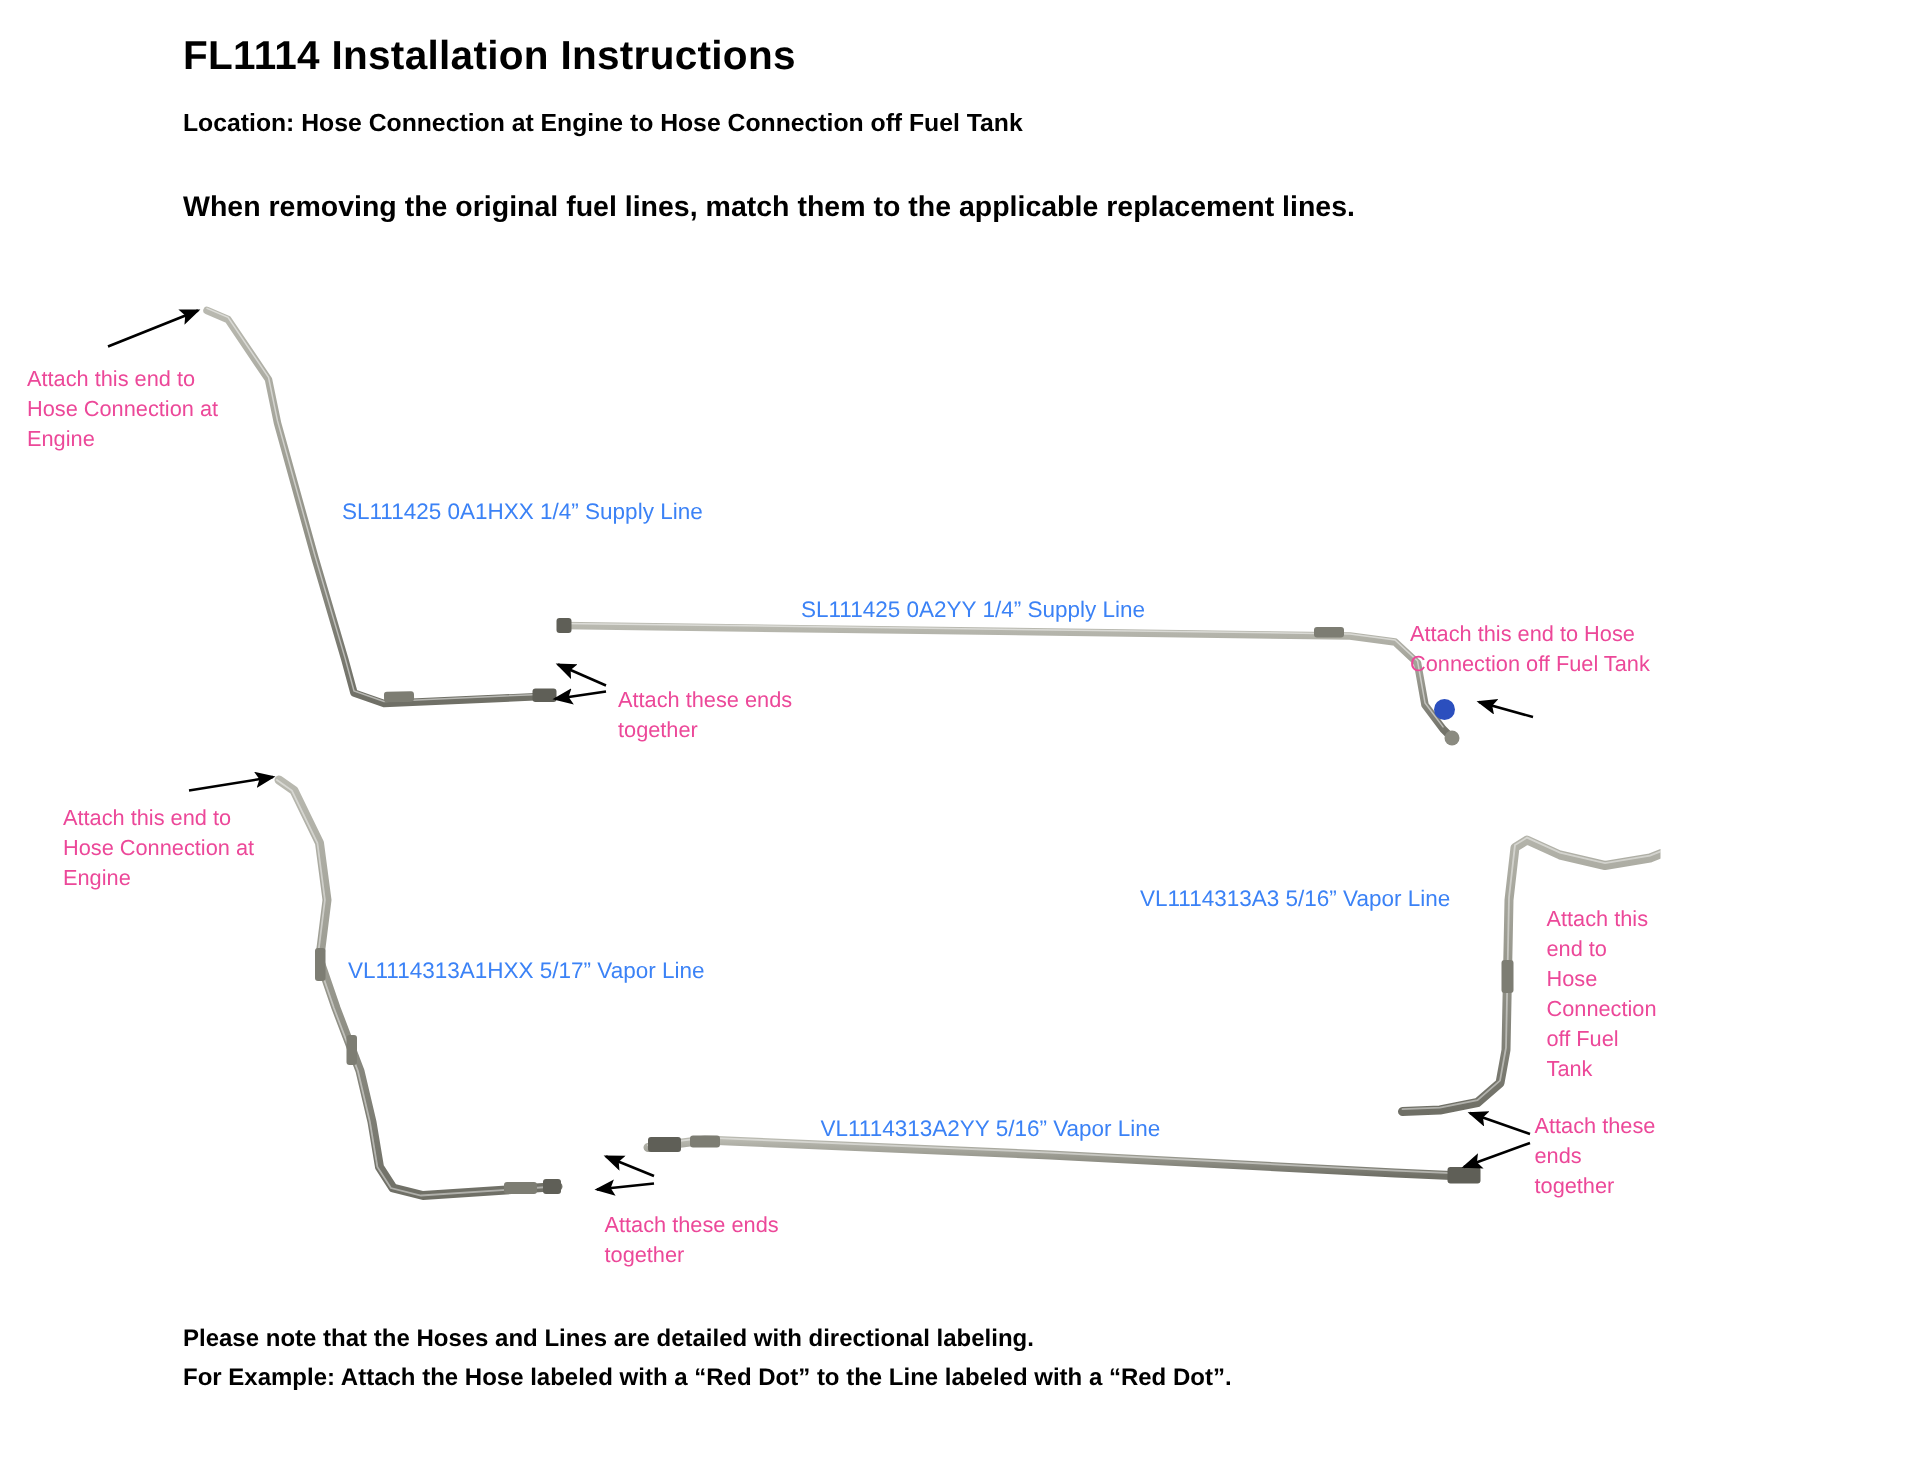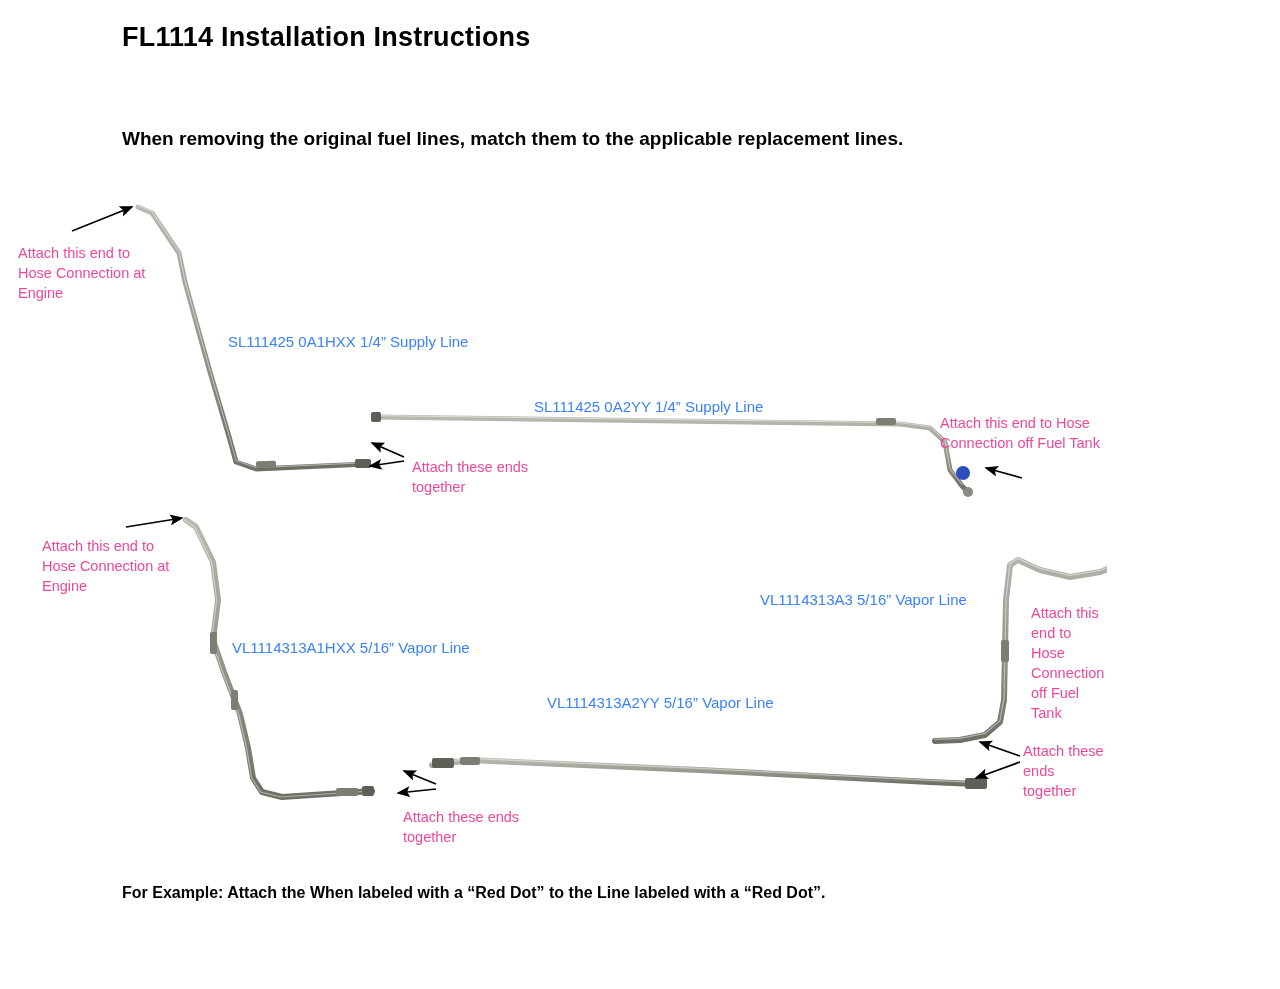--- a/index.html
+++ b/index.html
@@ -69,20 +69,21 @@
     height: 989px;
     pointer-events: none;
   }
 </style>
 </head>
 <body>
 
 <div id="page">
 
   <div class="title">FL1114 Installation Instructions</div>
+  <div class="subtitle">Location: Hose Connection at Engine to Hose Connection off Fuel Tank</div>
   <div class="note-top">When removing the original fuel lines, match them to the applicable replacement lines.</div>
 
   <svg class="lines" viewBox="0 0 1280 989">
     <defs>
       <linearGradient id="tubeGrad" x1="0" y1="0" x2="0" y2="1">
         <stop offset="0%" stop-color="#b9b9b0"></stop>
         <stop offset="45%" stop-color="#9a9a90"></stop>
         <stop offset="100%" stop-color="#6f6f66"></stop>
       </linearGradient>
       <marker id="arrowHead" markerWidth="9" markerHeight="9" refX="7" refY="3.2" orient="auto">
@@ -164,23 +165,24 @@
   <div class="callout" style="left:403px; top:807px;">Attach these ends
 together</div>
 
   <div class="callout" style="left:1023px; top:741px;">Attach these ends
 together</div>
 
   <div class="partlabel" style="left:228px; top:333px;">SL111425 0A1HXX 1/4” Supply Line</div>
 
   <div class="partlabel" style="left:534px; top:398px;">SL111425 0A2YY 1/4” Supply Line</div>
 
-  <div class="partlabel" style="left:232px; top:639px;">VL1114313A1HXX 5/16” Vapor Line</div>
+  <div class="partlabel" style="left:232px; top:639px;">VL1114313A1HXX 5/17” Vapor Line</div>
 
-  <div class="partlabel" style="left:547px; top:694px;">VL1114313A2YY 5/16” Vapor Line</div>
+  <div class="partlabel" style="left:547px; top:744px;">VL1114313A2YY 5/16” Vapor Line</div>
 
   <div class="partlabel" style="left:760px; top:591px;text-align:center;">VL1114313A3 5/16” Vapor Line</div>
 
   <div class="footer">
-    <div>For Example: Attach the When labeled with a “Red Dot” to the Line labeled with a “Red Dot”.</div>
+    <div>Please note that the Hoses and Lines are detailed with directional labeling.</div>
+    <div>For Example: Attach the Hose labeled with a “Red Dot” to the Line labeled with a “Red Dot”.</div>
   </div>
 
 </div>
 
 </body></html>

